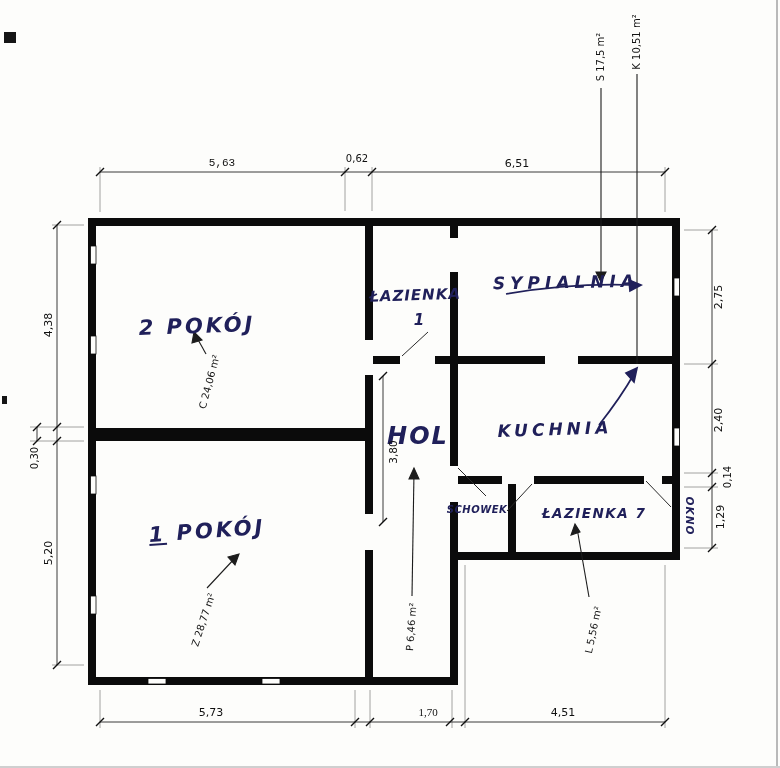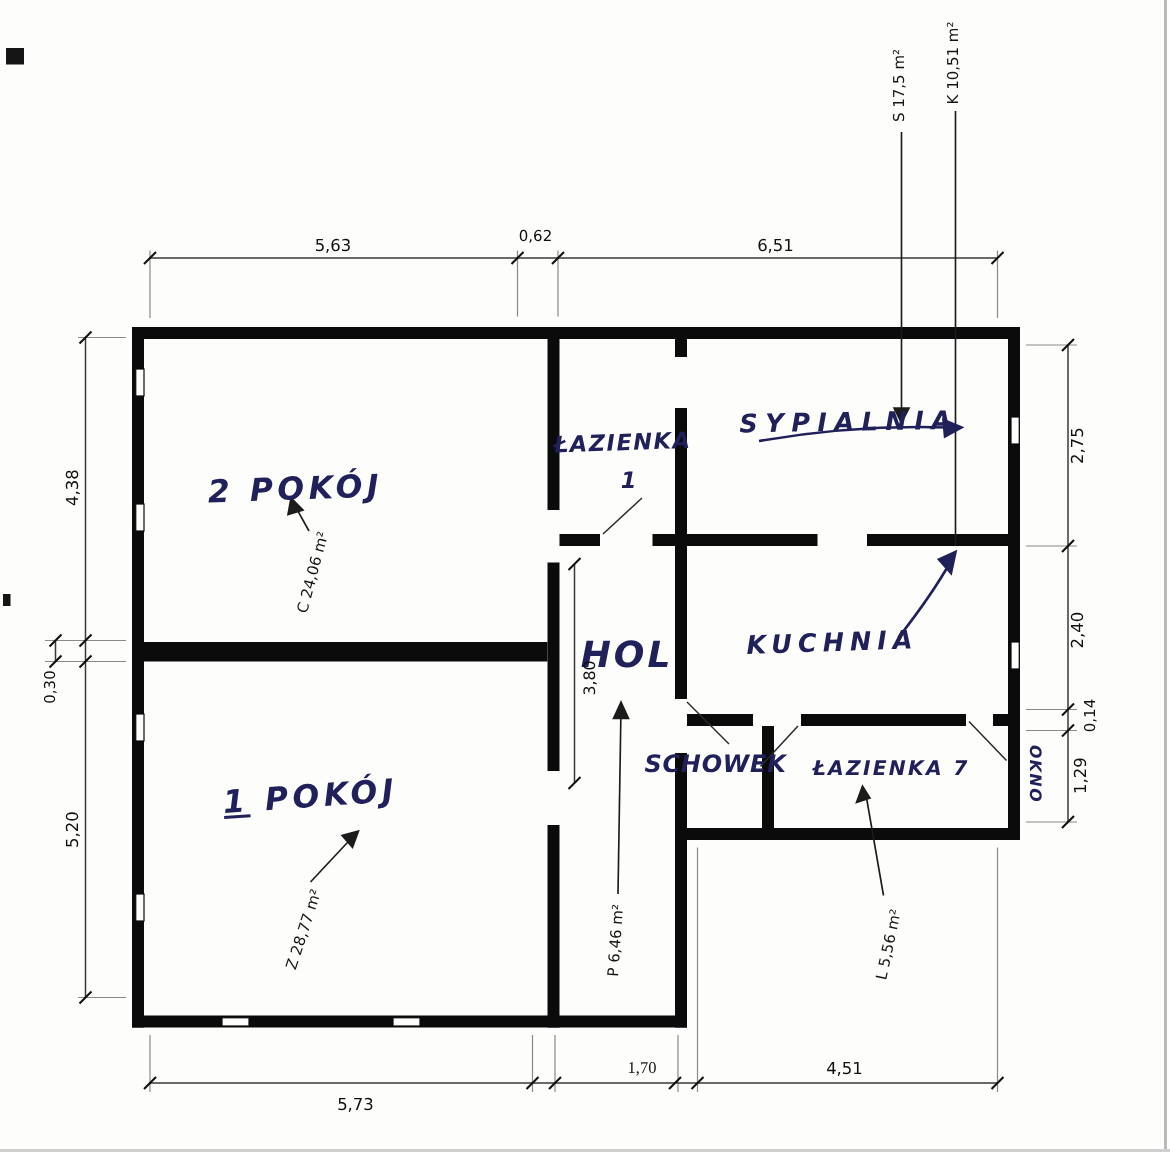--- a/index.html
+++ b/index.html
@@ -126,38 +126,38 @@
 
   <div class="lbl hand" style="left:415px;top:296px;font-size:15px;letter-spacing:1px;transform:translate(-50%,-50%) rotate(-2deg);">ŁAZIENKA</div>
   <div class="lbl hand" style="left:419px;top:321px;font-size:15px;">1</div>
 
   <div class="lbl hand" style="left:566px;top:283px;font-size:17px;letter-spacing:5px;transform:translate(-50%,-50%) rotate(-1deg);">SYPIALNIA</div>
 
   <div class="lbl hand" style="left:418px;top:437px;font-size:24px;letter-spacing:2px;">HOL</div>
 
   <div class="lbl hand" style="left:555px;top:430px;font-size:17px;letter-spacing:4px;transform:translate(-50%,-50%) rotate(-2deg);">KUCHNIA</div>
 
-  <div class="lbl hand" style="left:477px;top:510px;font-size:16px;letter-spacing:0.5px;">SCHOWEK</div>
+  <div class="lbl hand" style="left:477px;top:510px;font-size:10px;letter-spacing:0.5px;">SCHOWEK</div>
 
   <div class="lbl hand" style="left:594px;top:513px;font-size:13.5px;letter-spacing:1.5px;">ŁAZIENKA 7</div>
 
   <div class="lbl hand" style="left:689px;top:516px;font-size:10.5px;letter-spacing:1px;transform:translate(-50%,-50%) rotate(90deg);">OKNO</div>
 
   <div class="lbl print" style="left:210px;top:382px;font-size:10px;transform:translate(-50%,-50%) rotate(-75deg);">C 24,06 m²</div>
   <div class="lbl print" style="left:204px;top:620px;font-size:10px;transform:translate(-50%,-50%) rotate(-72deg);">Z 28,77 m²</div>
   <div class="lbl print" style="left:412px;top:627px;font-size:10px;transform:translate(-50%,-50%) rotate(-86deg);">P 6,46 m²</div>
   <div class="lbl print" style="left:594px;top:630px;font-size:10px;transform:translate(-50%,-50%) rotate(-78deg);">L 5,56 m²</div>
   <div class="lbl print" style="left:601px;top:57px;font-size:10px;transform:translate(-50%,-50%) rotate(-90deg);">S 17,5 m²</div>
   <div class="lbl print" style="left:637px;top:42px;font-size:10px;transform:translate(-50%,-50%) rotate(-90deg);">K 10,51 m²</div>
 
-  <div class="lbl dim" style="left:222px;top:164px;">5,63</div>
+  <div class="lbl dim" style="left:222px;top:164px;font-family:Liberation Mono, monospace;">5,63</div>
   <div class="lbl dim" style="left:357px;top:159px;font-size:10px;">0,62</div>
   <div class="lbl dim" style="left:517px;top:164px;">6,51</div>
 
-  <div class="lbl dim" style="left:237px;top:713px;margin-top:24px;">5,73</div>
+  <div class="lbl dim" style="left:211px;top:713px;">5,73</div>
   <div class="lbl dim" style="left:428px;top:713px;font-family:Liberation Serif, serif;">1,70</div>
   <div class="lbl dim" style="left:563px;top:713px;">4,51</div>
 
   <div class="lbl dim" style="left:49px;top:325px;transform:translate(-50%,-50%) rotate(-90deg);">4,38</div>
   <div class="lbl dim" style="left:35px;top:458px;font-size:10px;transform:translate(-50%,-50%) rotate(-90deg);">0,30</div>
   <div class="lbl dim" style="left:49px;top:553px;transform:translate(-50%,-50%) rotate(-90deg);">5,20</div>
 
   <div class="lbl dim" style="left:719px;top:297px;transform:translate(-50%,-50%) rotate(-90deg);">2,75</div>
   <div class="lbl dim" style="left:719px;top:420px;transform:translate(-50%,-50%) rotate(-90deg);">2,40</div>
   <div class="lbl dim" style="left:728px;top:477px;font-size:10px;transform:translate(-50%,-50%) rotate(-90deg);">0,14</div>

